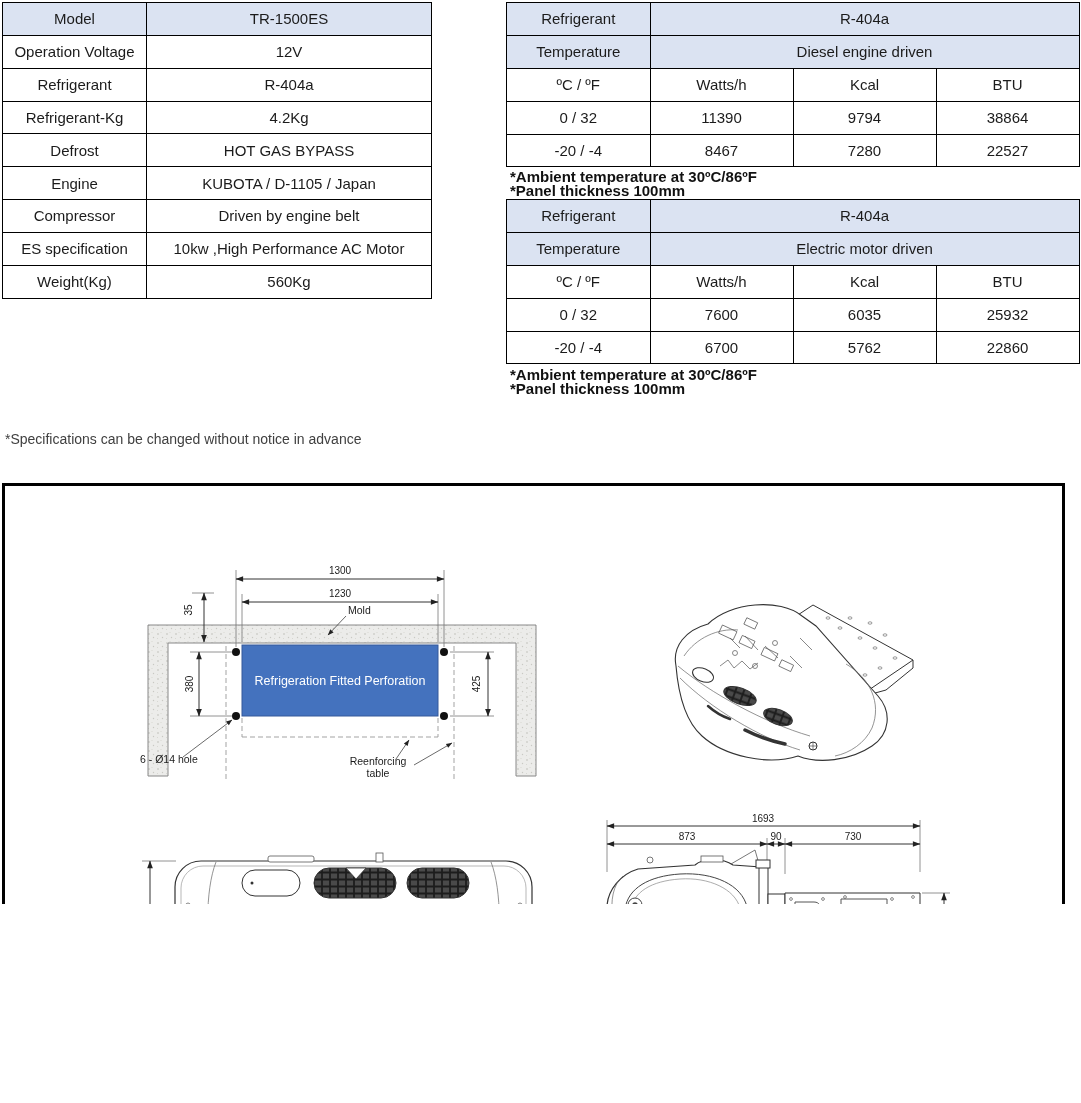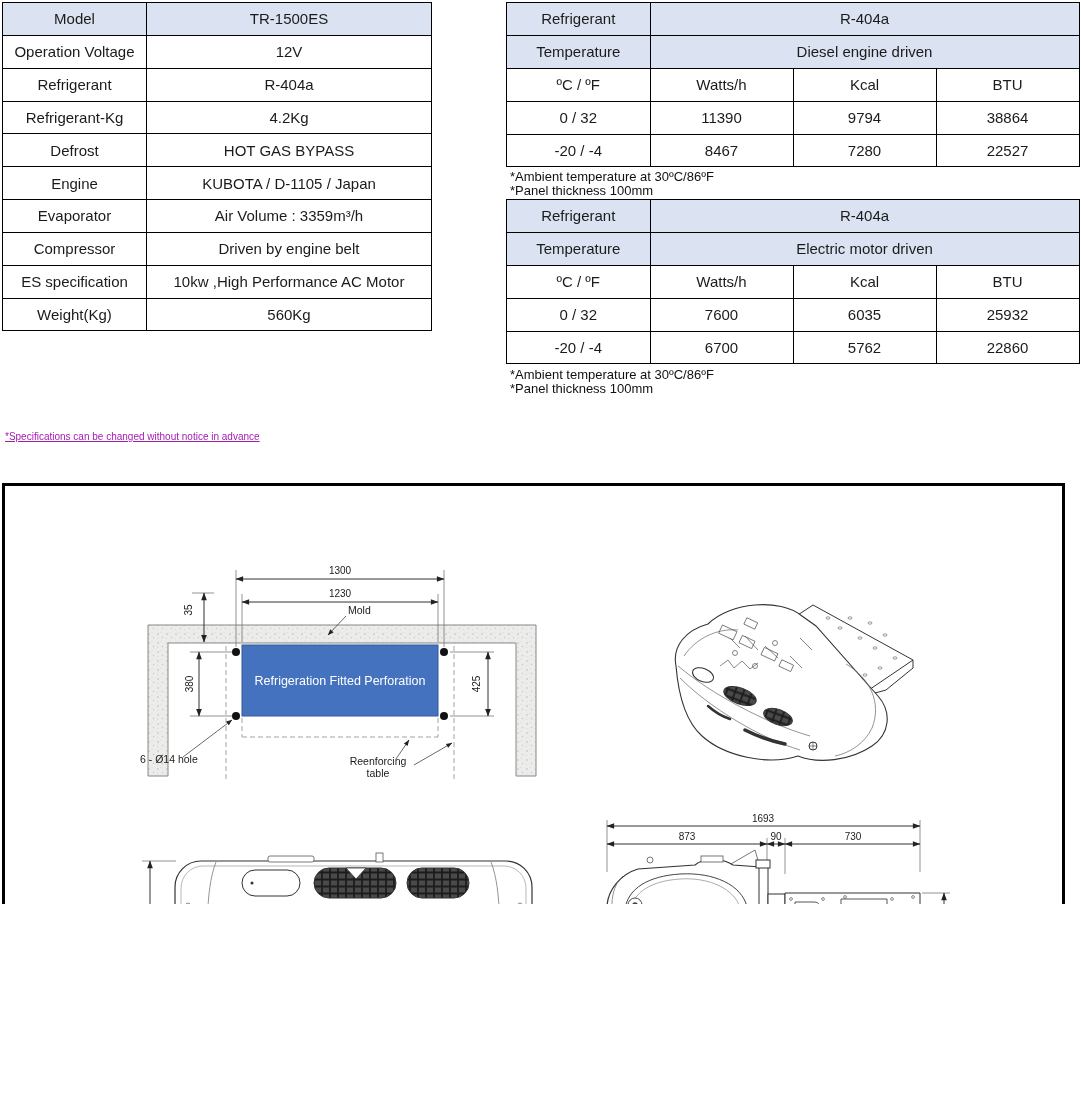--- a/index.html
+++ b/index.html
@@ -12,22 +12,22 @@
        font-size:15px; padding:0 2px; white-space:nowrap; overflow:hidden; }
   .hd { background:#dbe3f2; }
 
   #spec { left:2px; top:2px; width:429px; }
   #spec tr { height:32.85px; }
 
   #cap1 { left:506px; top:2px; width:573px; }
   #cap2 { left:506px; top:199px; width:573px; }
   .cap tr { height:32.9px; }
 
-  .fn  { position:absolute; font-size:10px; color:#a21caf;text-decoration:underline; }
-  .fn2 { position:absolute; font-size:13px; color:#111; line-height:14px; }
+  .fn  { position:absolute; font-size:14px; color:#404040; }
+  .fn2 { position:absolute; font-size:15px; color:#111; line-height:14px;font-weight:bold; }
   #specfn { left:5px;  top:431px; }
   #cap1fn { left:510px; top:170px; }
   #cap2fn { left:510px; top:368px; }
 
   #dbox { position:absolute; left:2px; top:483px; width:1063px; height:607px;
           border:3px solid #000; background:#fff; }
   #dbox svg { position:absolute; overflow:visible; font-family:"Liberation Sans", sans-serif; }
   #inst  { left:115px; top:64px; }
   #iso   { left:645px; top:92px; }
   #front { left:113px; top:362px; }
@@ -88,24 +88,20 @@
       <td>Refrigerant-Kg</td>
       <td>4.2Kg</td>
         </tr>
     <tr>
       <td>Defrost</td>
       <td>HOT GAS BYPASS</td>
         </tr>
     <tr>
       <td>Engine</td>
       <td>KUBOTA / D-1105 / Japan</td>
-        </tr>
-    <tr>
-      <td>Evaporator</td>
-      <td>Air Volume : 3359m³/h</td>
         </tr>
     <tr>
       <td>Compressor</td>
       <td>Driven by engine belt</td>
         </tr>
     <tr>
       <td>ES specification</td>
       <td>10kw ,High Performance AC Motor</td>
         </tr>
     <tr>

